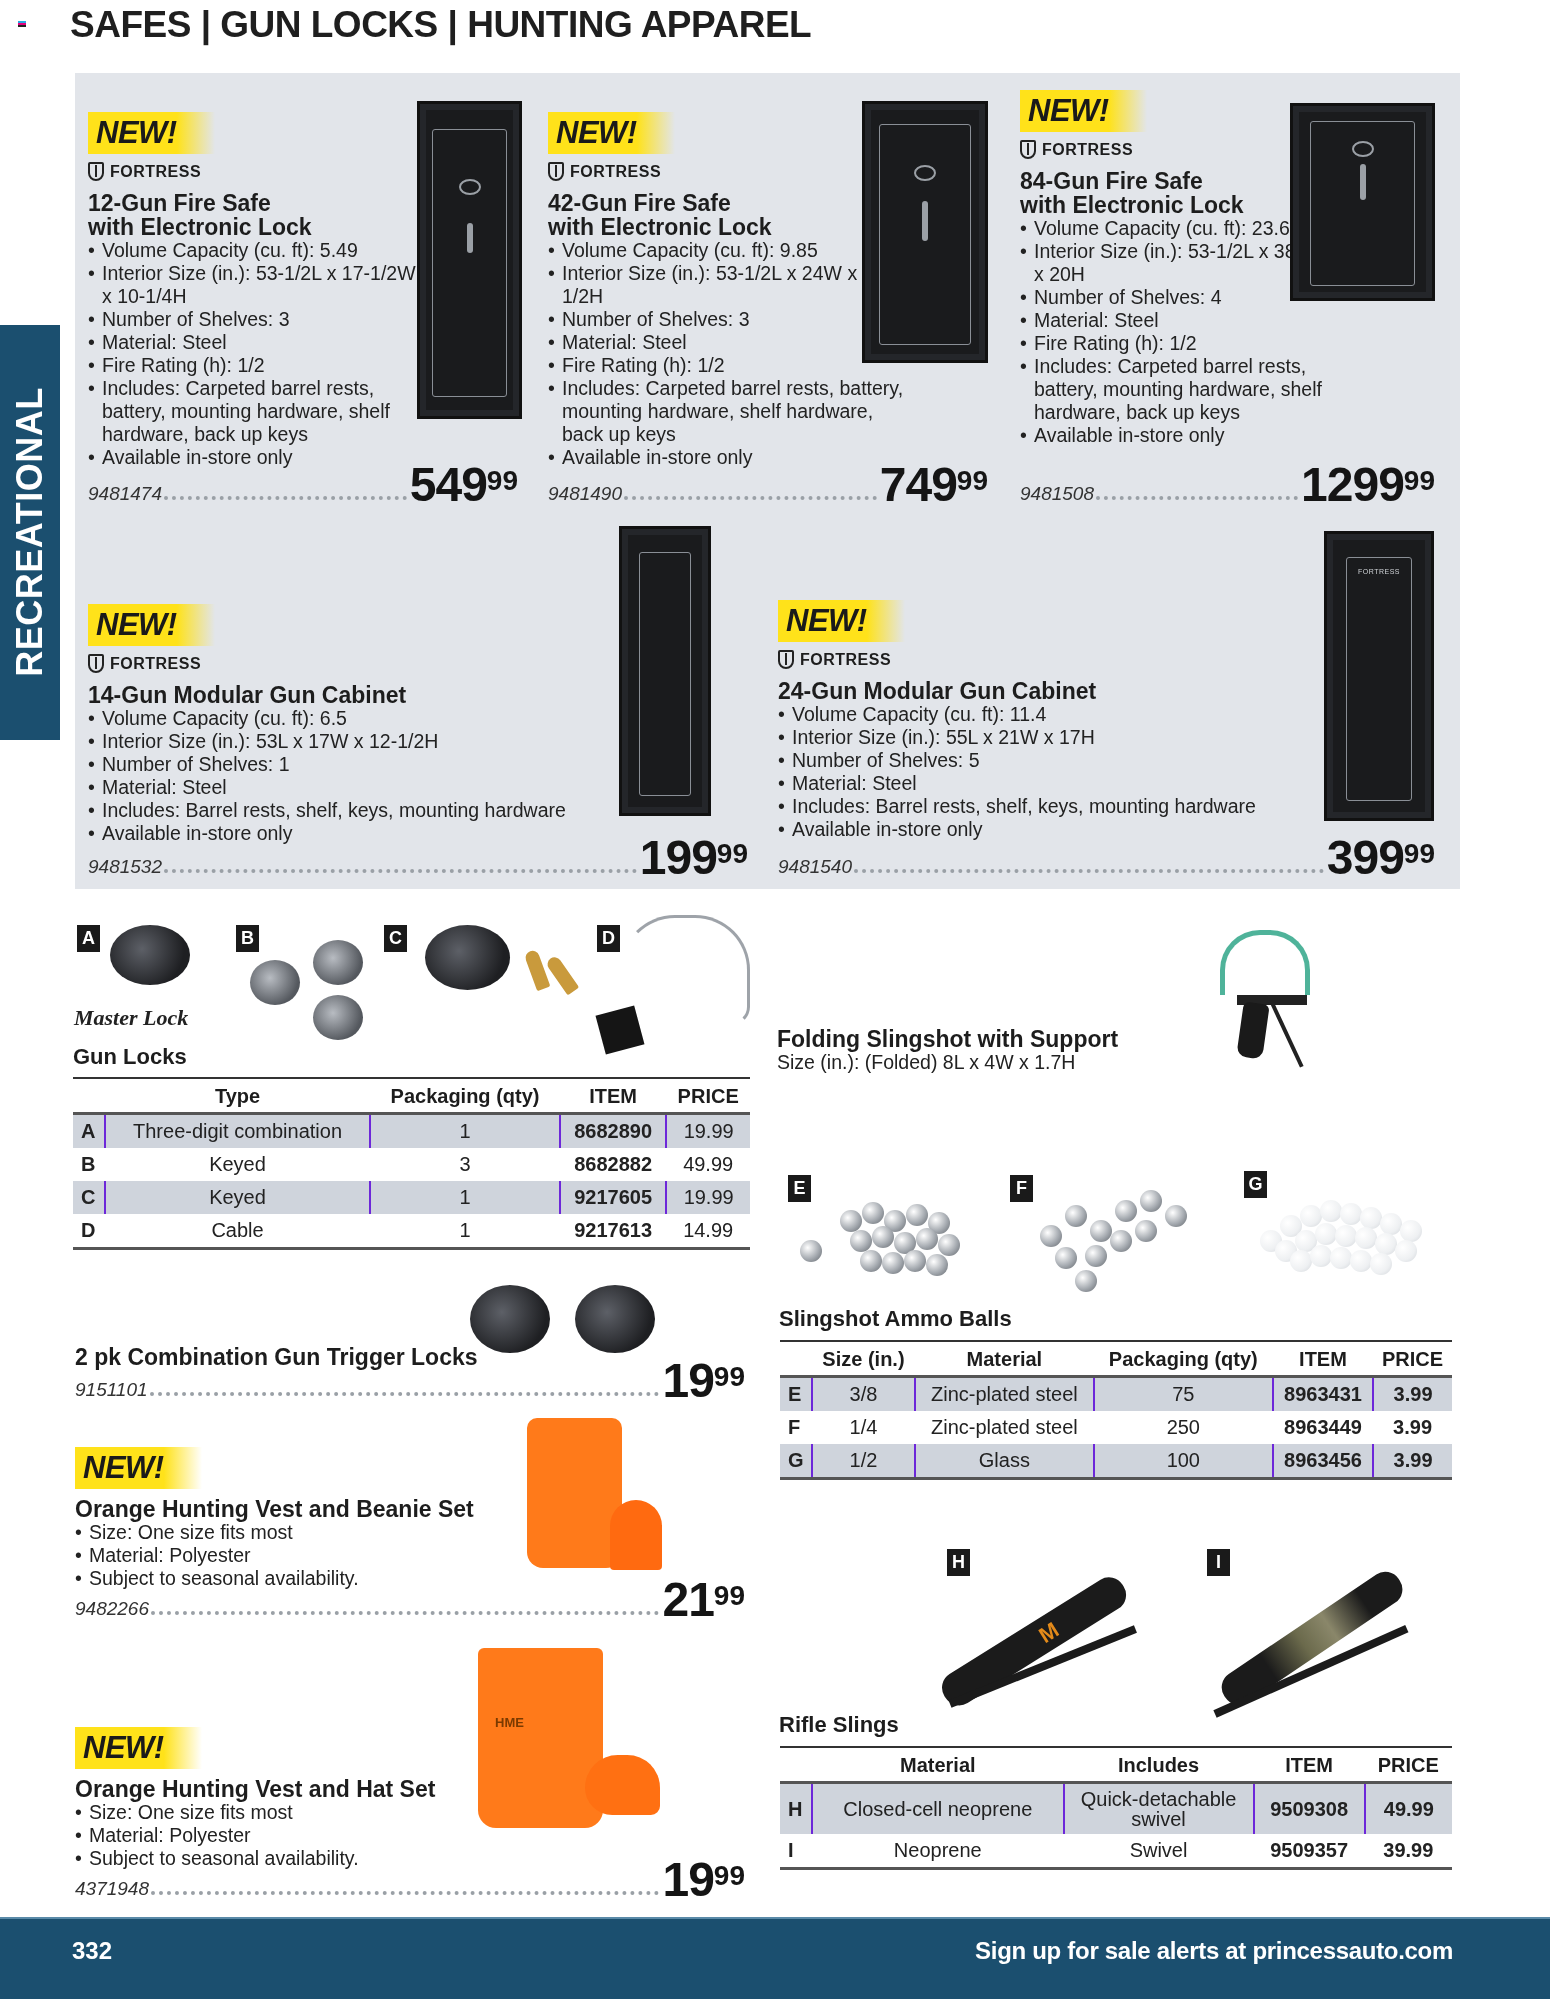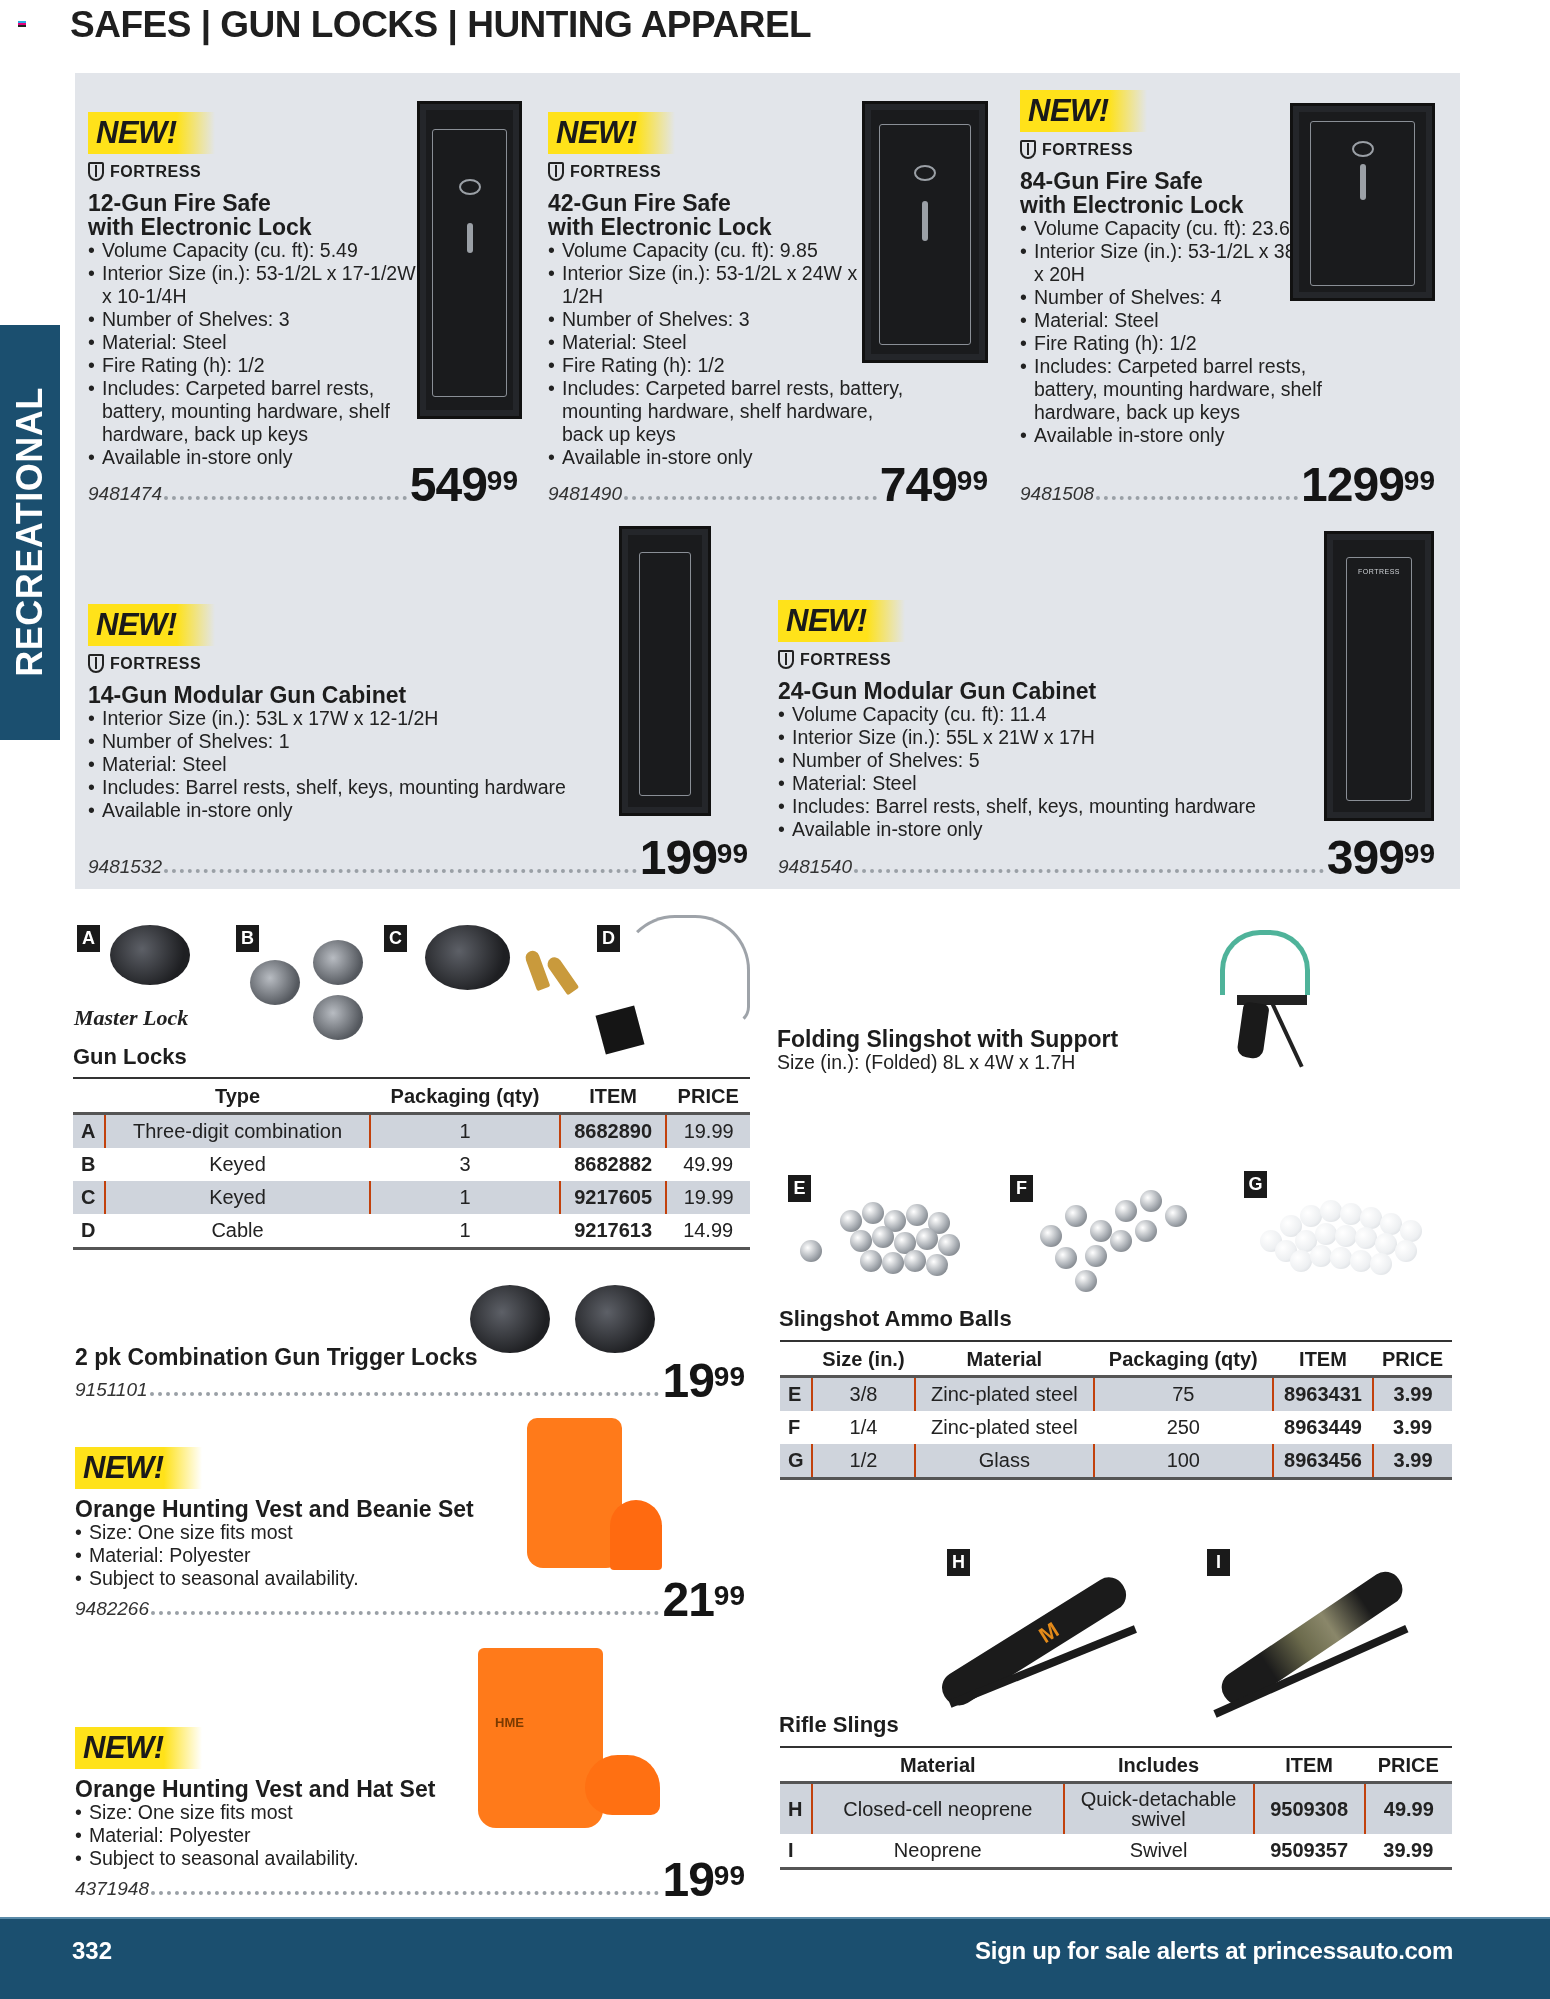--- a/index.html
+++ b/index.html
@@ -34,21 +34,21 @@
   .safe-img .logo { position: absolute; left: 50%; top: 12%; transform: translateX(-50%); font-size: 7px; color: #cfd2d6; letter-spacing: 0.5px; }
   .safe-img .keypad { position: absolute; left: 50%; top: 24%; transform: translateX(-50%); width: 22px; height: 16px; border: 2px solid #9ba0a6; border-radius: 50%; }
   .safe-img .handle { position: absolute; left: 50%; top: 38%; transform: translateX(-50%); width: 6px; height: 40px; background: #9ba0a6; border-radius: 3px; }
 
   .letter-tag { display: inline-block; background: #1a1a1a; color: #fff; font-weight: bold; font-size: 18px; width: 23px; height: 27px; line-height: 27px; text-align: center; }
 
   .spec-table { border-collapse: collapse; width: 100%; font-size: 20px; }
   .spec-table th { font-weight: bold; font-size: 20px; padding: 6px 4px 4px; text-align: center; color: #1d1d1d; }
   .spec-table td { padding: 5px 4px; text-align: center; color: #222; }
   .spec-table tr.head { border-top: 2px solid #333; border-bottom: 3px solid #555; }
-  .spec-table tr.shade td { background: #cfd4dc; border-left: 2px solid #c2410c; }
+  .spec-table tr.shade td { background: #cfd4dc; border-left: 2px solid #6d28d9; }
   .spec-table tr.shade td:first-child { border-left: none; }
   .spec-table tr.last { border-bottom: 3px solid #555; }
   .spec-table td.tag { font-weight: bold; width: 32px; text-align: left; padding-left: 8px; }
   .spec-table td.item { font-weight: bold; }
   .section-title { font-size: 22px; font-weight: bold; color: #1d1d1d; }
 
   .footer { position: absolute; left: 0; top: 1917px; width: 1550px; height: 82px; background: #1b4f6f; border-top: 2px solid #5a8aa8; }
   .footer-page { position: absolute; left: 72px; top: 18px; color: #fff; font-weight: bold; font-size: 24px; }
   .footer-cta { position: absolute; right: 97px; top: 18px; color: #fff; font-weight: bold; font-size: 24px; letter-spacing: -0.3px; }
 
@@ -171,20 +171,21 @@
 </div>
 
 <div class="product" style="left:88px; top:604px; width:560px;">
   <span class="new-badge">NEW!</span>
   <div class="brand">
       <span class="brand-shield"></span>
       <span>FORTRESS</span>
     </div>
   <div class="p-title">14-Gun Modular Gun Cabinet</div>
   <ul class="specs">
+    <li>Volume Capacity (cu. ft): 6.5</li>
       <li>Interior Size (in.): 53L x 17W x 12-1/2H</li>
       <li>Number of Shelves: 1</li>
       <li>Material: Steel</li>
       <li>Includes: Barrel rests, shelf, keys, mounting hardware</li>
       <li>Available in-store only</li>
   </ul>
 </div>
 <div class="sku-line" style="position:absolute; left:88px; top:838px; width:660px;">
   <span>9481532</span>
     <span class="dots"></span>

